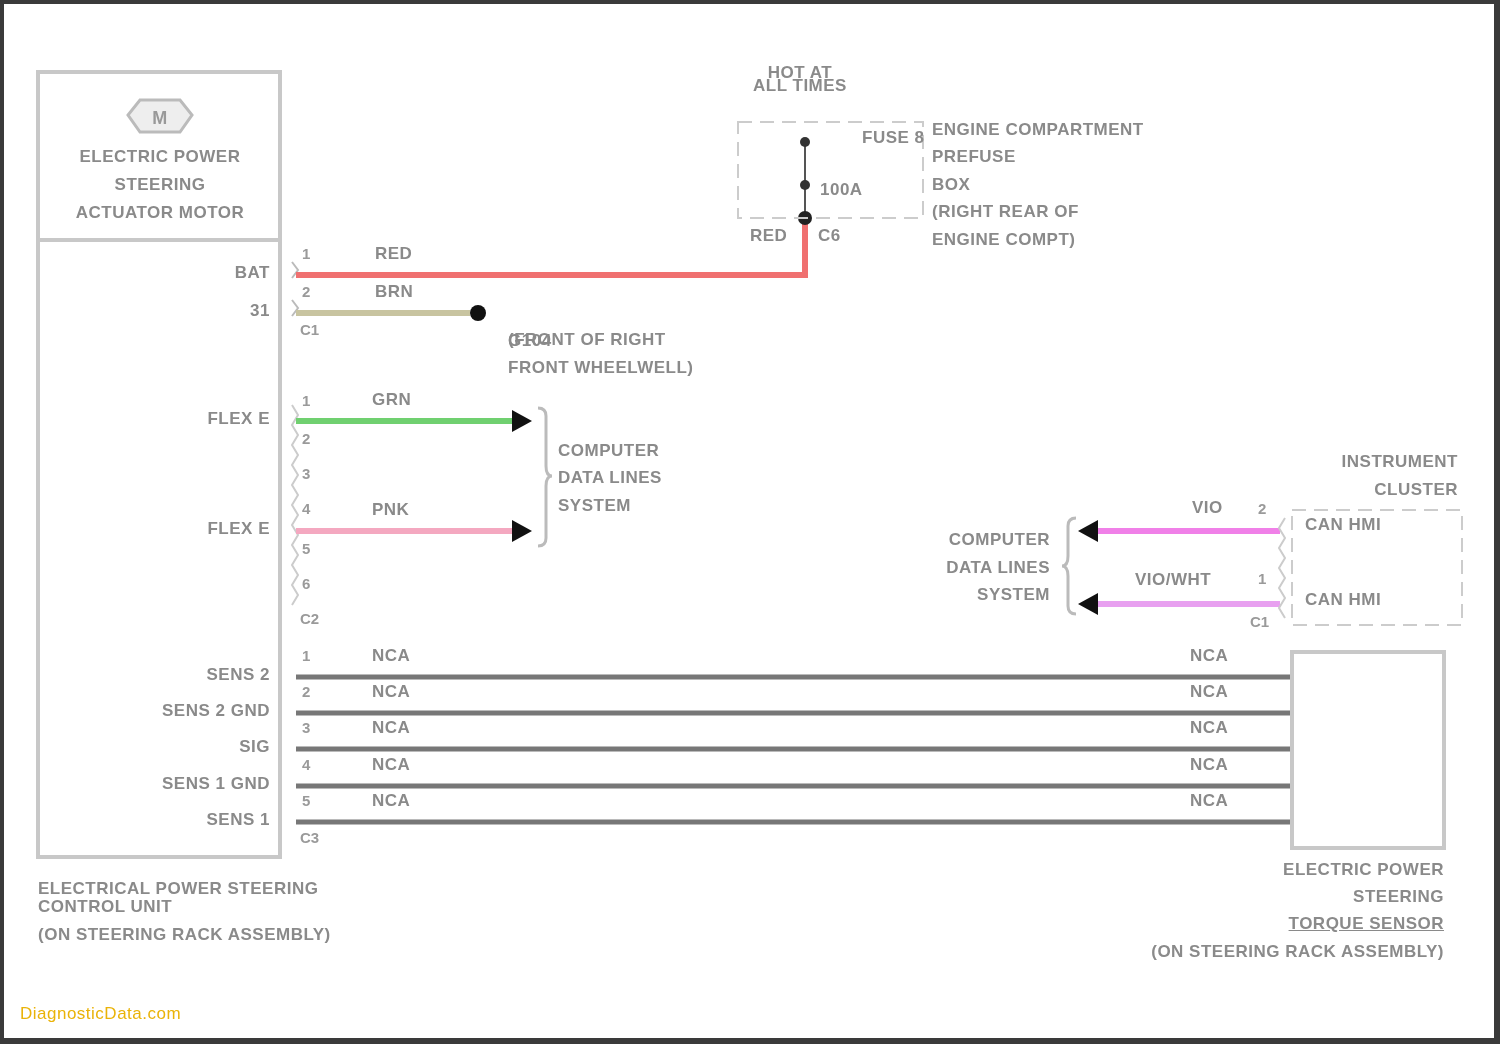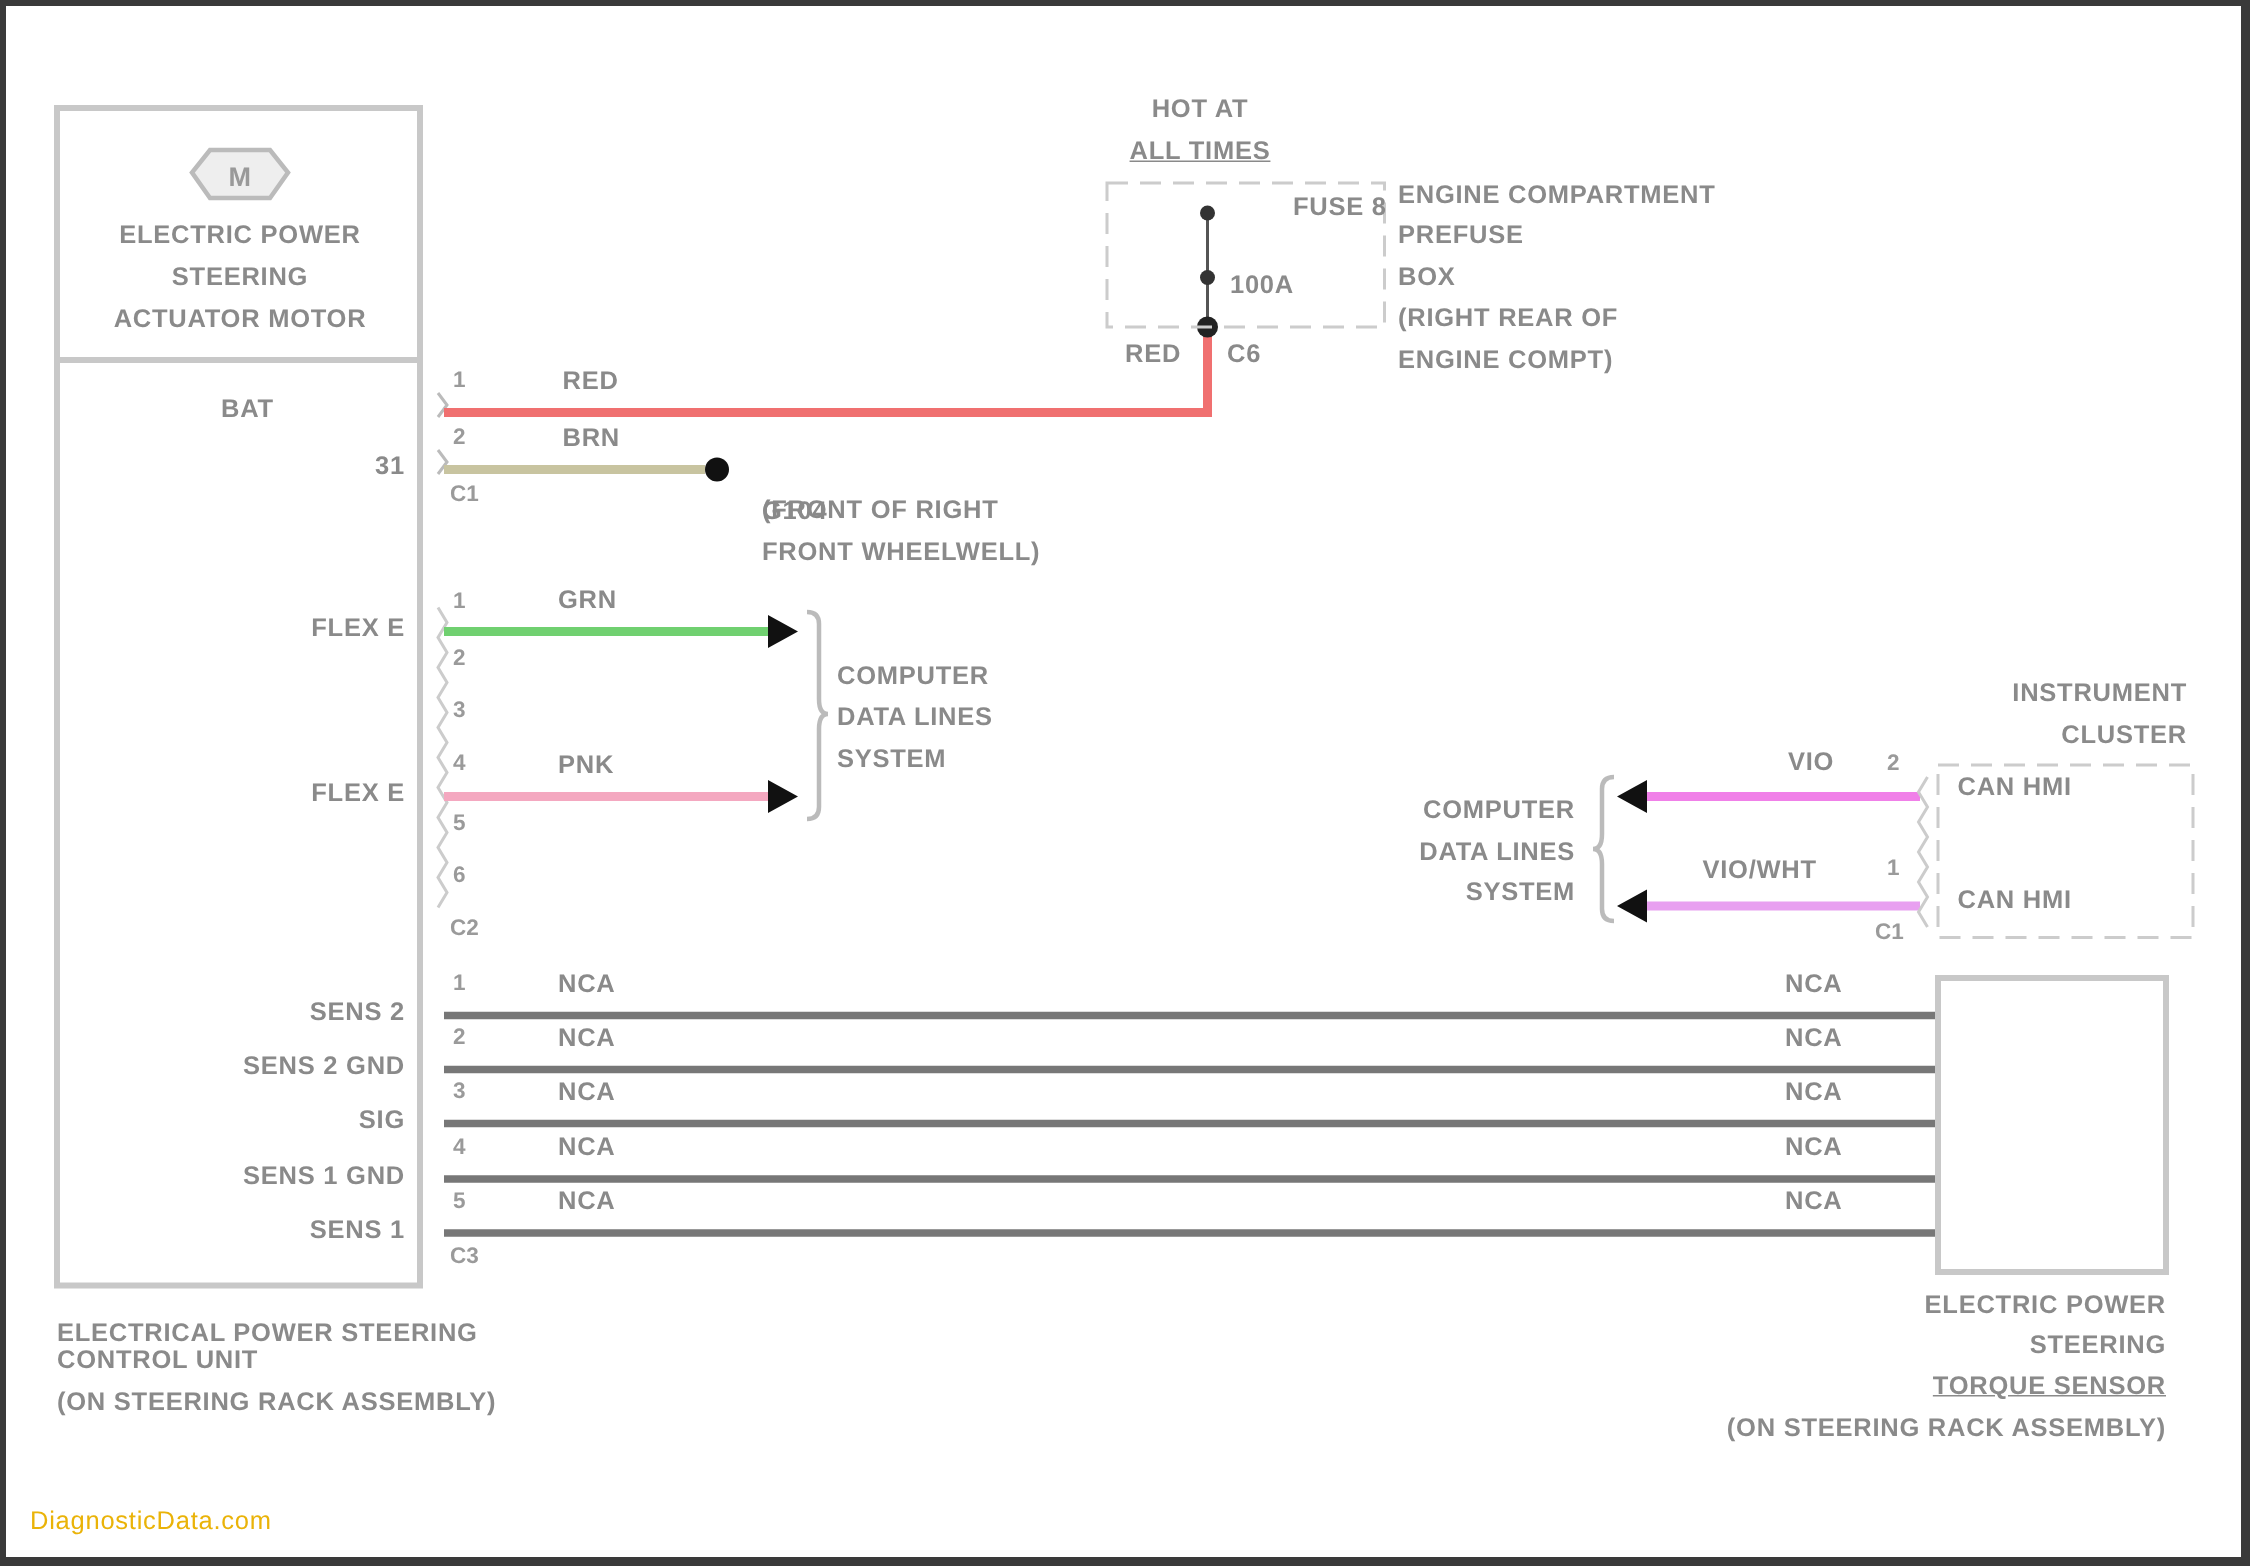--- a/index.html
+++ b/index.html
@@ -57,21 +57,21 @@
   <line x1="296" y1="786" x2="1292" y2="786" stroke="#777" stroke-width="5"></line>
   <line x1="296" y1="822" x2="1292" y2="822" stroke="#777" stroke-width="5"></line>
   <rect x="1292" y="652" width="152" height="196" fill="none" stroke="#c8c8c8" stroke-width="4"></rect>
 </svg>
 
 <div class="t c" style="left:50px;top:104px;width:220px;color:#999;font-size:18px;">M</div>
 <div class="t c" style="left:40px;top:143px;width:240px;">ELECTRIC POWER</div>
 <div class="t c" style="left:40px;top:171px;width:240px;">STEERING</div>
 <div class="t c" style="left:40px;top:199px;width:240px;">ACTUATOR MOTOR</div>
 
-<div class="t r" style="left:60px;top:259px;width:210px;text-align:center;">BAT</div>
+<div class="t r" style="left:60px;top:259px;width:210px;">BAT</div>
 <div class="t r" style="left:60px;top:297px;width:210px;">31</div>
 <div class="t r" style="left:60px;top:405px;width:210px;">FLEX E</div>
 <div class="t r" style="left:60px;top:515px;width:210px;">FLEX E</div>
 <div class="t r" style="left:60px;top:661px;width:210px;">SENS 2</div>
 <div class="t r" style="left:60px;top:697px;width:210px;">SENS 2 GND</div>
 <div class="t r" style="left:60px;top:733px;width:210px;">SIG</div>
 <div class="t r" style="left:60px;top:770px;width:210px;">SENS 1 GND</div>
 <div class="t r" style="left:60px;top:806px;width:210px;">SENS 1</div>
 
 <div class="pin" style="left:302px;top:245px;">1</div>
@@ -105,21 +105,21 @@
 <div class="t" style="left:1190px;top:678px;">NCA</div>
 <div class="t" style="left:1190px;top:714px;">NCA</div>
 <div class="t" style="left:1190px;top:751px;">NCA</div>
 <div class="t" style="left:1190px;top:787px;">NCA</div>
 
 <div class="t" style="left:38px;top:875px;">ELECTRICAL POWER STEERING</div>
 <div class="t" style="left:38px;top:893px;">CONTROL UNIT</div>
 <div class="t" style="left:38px;top:921px;">(ON STEERING RACK ASSEMBLY)</div>
 
 <div class="t c" style="left:730px;top:59px;width:140px;">HOT AT</div>
-<div class="t c" style="left:730px;top:87px;width:140px;text-decoration:underline;">ALL TIMES</div>
+<div class="t c" style="left:730px;top:72px;width:140px;">ALL TIMES</div>
 <div class="t" style="left:818px;top:124px;margin-left:44px;">FUSE 8</div>
 <div class="t" style="left:820px;top:176px;">100A</div>
 <div class="t" style="left:750px;top:222px;">RED</div>
 <div class="t" style="left:818px;top:222px;">C6</div>
 <div class="t" style="left:932px;top:116px;">ENGINE COMPARTMENT</div>
 <div class="t" style="left:932px;top:143px;">PREFUSE</div>
 <div class="t" style="left:932px;top:171px;">BOX</div>
 <div class="t" style="left:932px;top:198px;">(RIGHT REAR OF</div>
 <div class="t" style="left:932px;top:226px;">ENGINE COMPT)</div>
 

